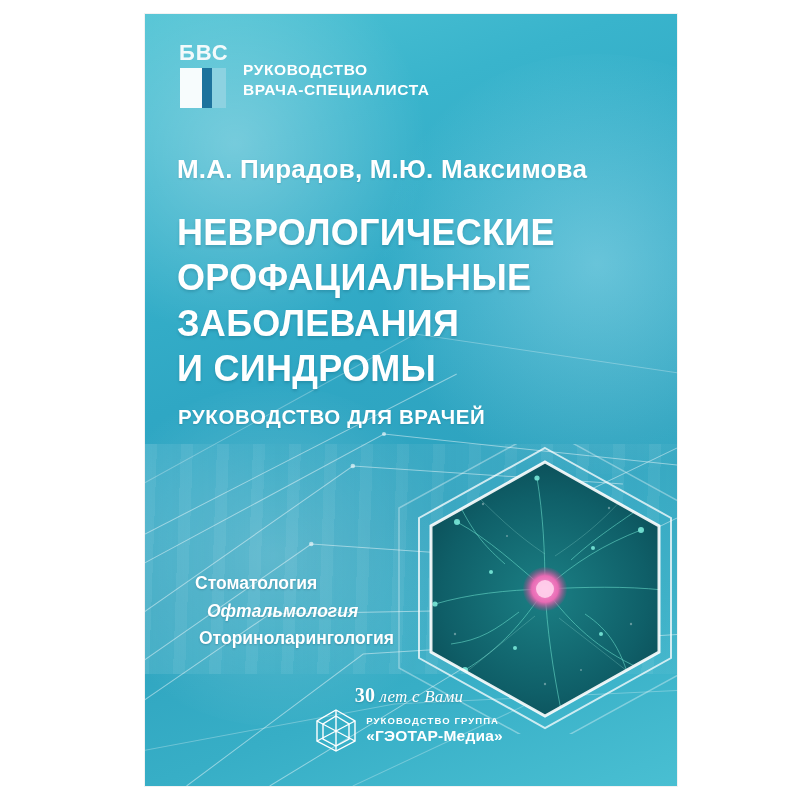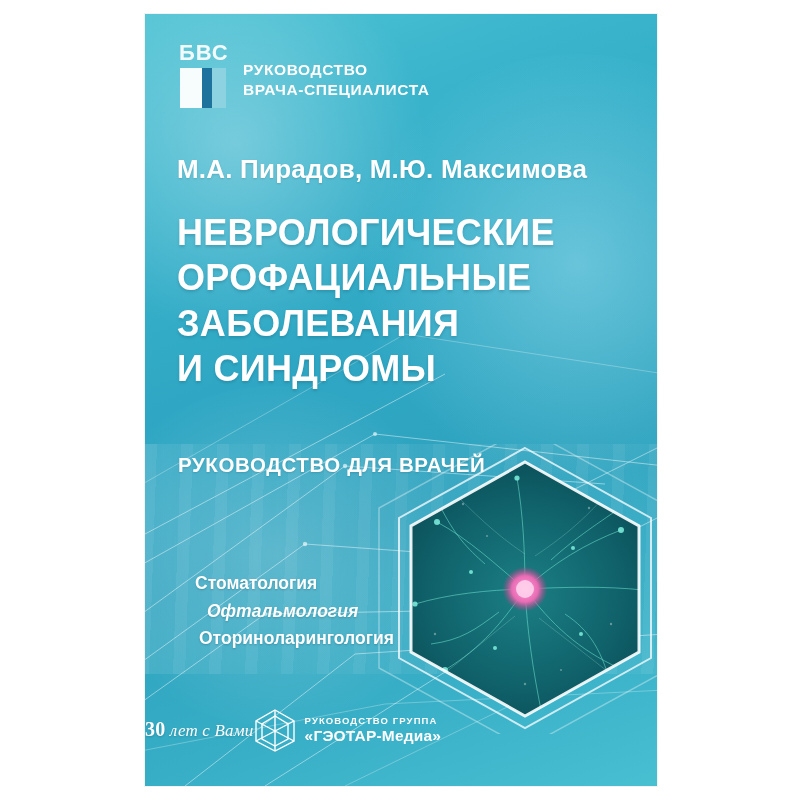--- a/index.html
+++ b/index.html
@@ -22,20 +22,21 @@
   
   #cover {
     position: absolute;
     left: 145px;
     top: 14px;
     width: 512px;
     height: 772px;
     overflow: hidden;
     background: linear-gradient(160deg, #4fc3d4 0%, #39b4cc 18%, #2fa7c4 42%, #2ea3bf 62%, #37aec6 80%, #49bfd2 100%);
     box-shadow: 0 0 0 1px rgba(0,0,0,0.05);
+    padding-left: 20px;
   }
 
   
   .bloom {
     position: absolute;
     border-radius: 50%;
     pointer-events: none;
   }
   .bloom.b1 {
     left: -120px; top: -60px; width: 420px; height: 380px;
@@ -149,21 +150,20 @@
 
   #subtitle {
     position: absolute;
     left: 33px;
     top: 391px;
     color: #ffffff;
     font-size: 20.5px;
     font-weight: bold;
     letter-spacing: 0.6px;
     text-shadow: 0 1px 2px rgba(0,60,80,0.18);
-    margin-top: 48px;
   }
 
   
   #specialties {
     position: absolute;
     left: 34px;
     top: 556px;
     color: #ffffff;
     font-size: 17.5px;
     font-weight: bold;
@@ -184,23 +184,24 @@
     height: 290px;
   }
 
   
   #publisher {
     position: absolute;
     left: 0;
     right: 4px;
     bottom: 34px;
     display: flex;
-    flex-direction: row;
+    flex-direction: column;
     align-items: center;
     color: #ffffff;
+    justify-content: flex-end;
   }
   .pub-row {
     display: flex;
     align-items: center;
   }
   .pub-anniv {
     font-family: "Liberation Serif", serif;
     font-style: italic;
     font-size: 17px;
     letter-spacing: 0.2px;

